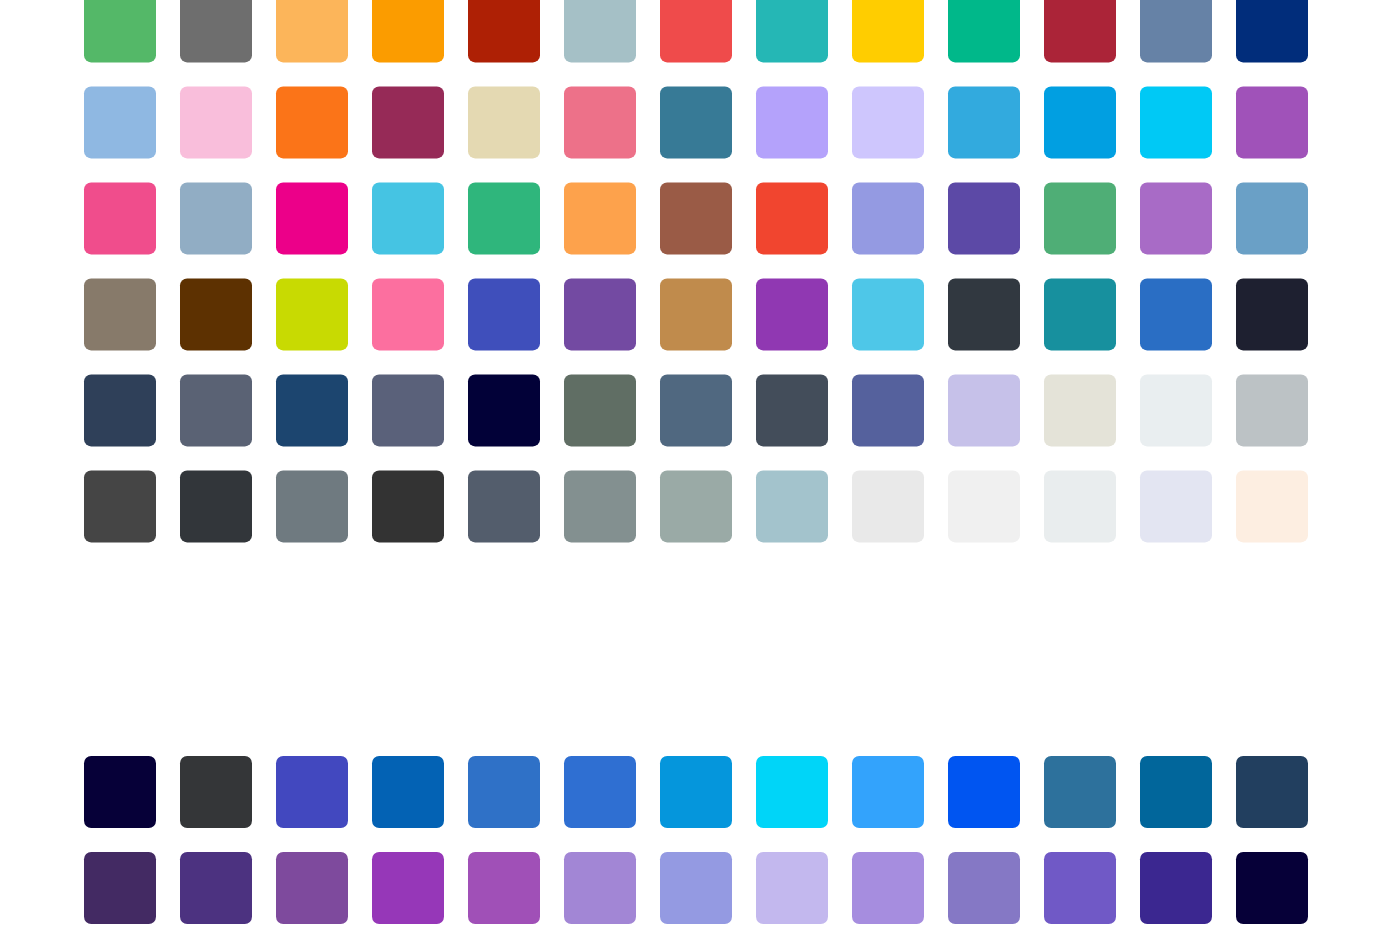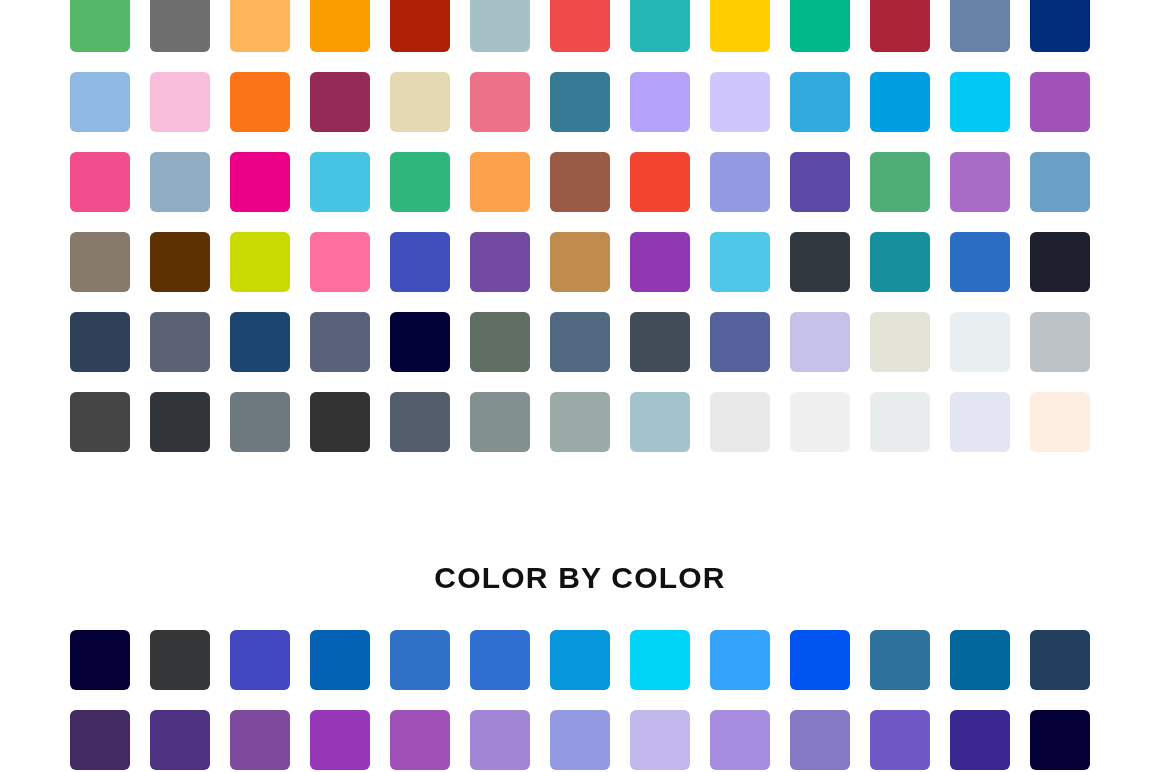--- a/index.html
+++ b/index.html
@@ -156,21 +156,20 @@
         <div class="swatch" style="background-color: rgb(154, 170, 166);"></div>
         <div class="swatch" style="background-color: rgb(163, 195, 204);"></div>
         <div class="swatch" style="background-color: rgb(233, 233, 233);"></div>
         <div class="swatch" style="background-color: rgb(240, 240, 240);"></div>
         <div class="swatch" style="background-color: rgb(233, 237, 238);"></div>
         <div class="swatch" style="background-color: rgb(227, 229, 242);"></div>
         <div class="swatch" style="background-color: rgb(253, 238, 225);"></div>
       </div>
   </div>
 
-  <div class="section-title">COLOR BY COLOR</div>
 
   <div class="palette-section-bottom">
     <div class="swatch-row">
         <div class="swatch" style="background-color: rgb(6, 0, 56);"></div>
         <div class="swatch" style="background-color: rgb(52, 54, 56);"></div>
         <div class="swatch" style="background-color: rgb(66, 72, 191);"></div>
         <div class="swatch" style="background-color: rgb(3, 98, 180);"></div>
         <div class="swatch" style="background-color: rgb(47, 113, 199);"></div>
         <div class="swatch" style="background-color: rgb(47, 111, 210);"></div>
         <div class="swatch" style="background-color: rgb(5, 150, 220);"></div>

